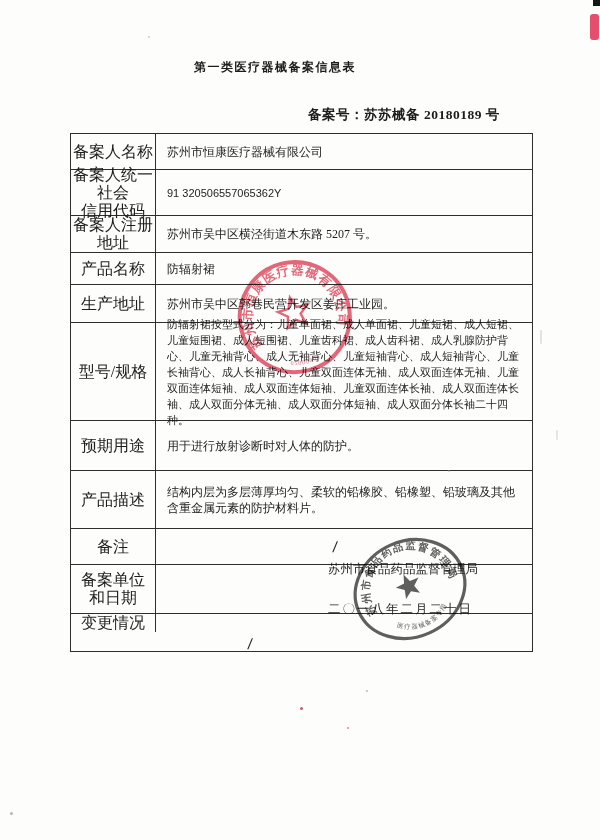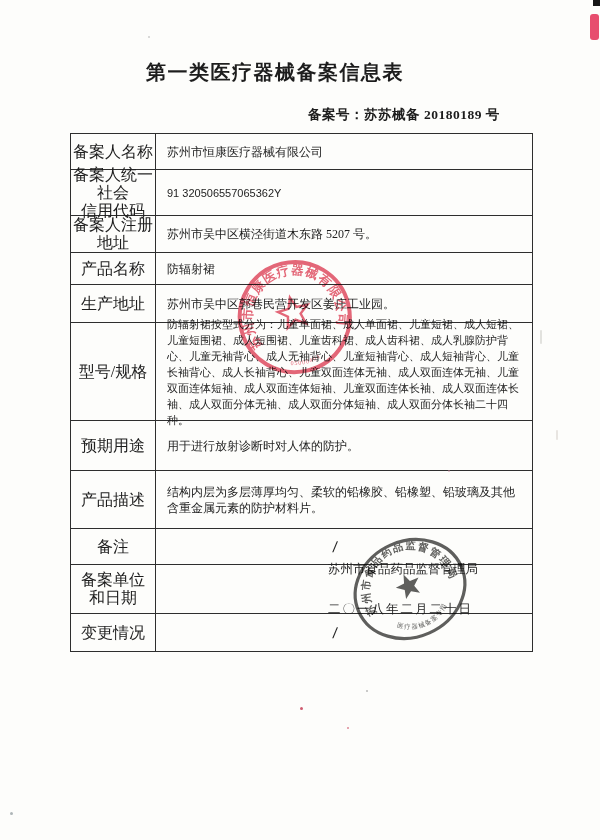--- a/index.html
+++ b/index.html
@@ -3,32 +3,32 @@
 <meta charset="utf-8">
 <style>
   html,body { margin:0; padding:0; background:#e9e9e9; }
   .sheet {
     position:relative; width:600px; height:840px; margin:0 auto;
     background:#fdfdfb; overflow:hidden;
     font-family:"Liberation Serif","DejaVu Serif",serif; color:#1d1d1d;
   }
   .title {
     position:absolute; top:59px; left:75px; width:400px;
-    text-align:center; font-size:20px; font-weight:bold; letter-spacing:1.5px;
+    text-align:center; font-size:12px; font-weight:bold; letter-spacing:1.5px;
   }
   .record-no {
     position:absolute; top:106px; left:308px;
     font-size:13.5px; font-weight:600; letter-spacing:.5px;
   }
   .table {
     position:absolute; left:70px; top:133px; width:463px;
     border:1.6px solid #2e2e2e; box-sizing:border-box; background:transparent;
   }
   .row { display:flex; border-bottom:1.5px solid #2e2e2e; box-sizing:border-box; }
-  .row:last-child { border-bottom:none; }
+  .row:last-child { border-bottom:none;flex-direction:column; }
   .lbl {
     width:85px; flex-shrink:0; border-right:1.5px solid #2e2e2e; box-sizing:border-box;
     display:flex; flex-direction:column; align-items:center; justify-content:center;
     font-size:16px; line-height:18px; text-align:center;
   }
   .val {
     flex:1; display:flex; align-items:center; box-sizing:border-box;
     padding:4px 6px 4px 11px; font-size:12px; line-height:16px;
   }
   .val.long { font-size:11px; line-height:16px;justify-content:center; }

